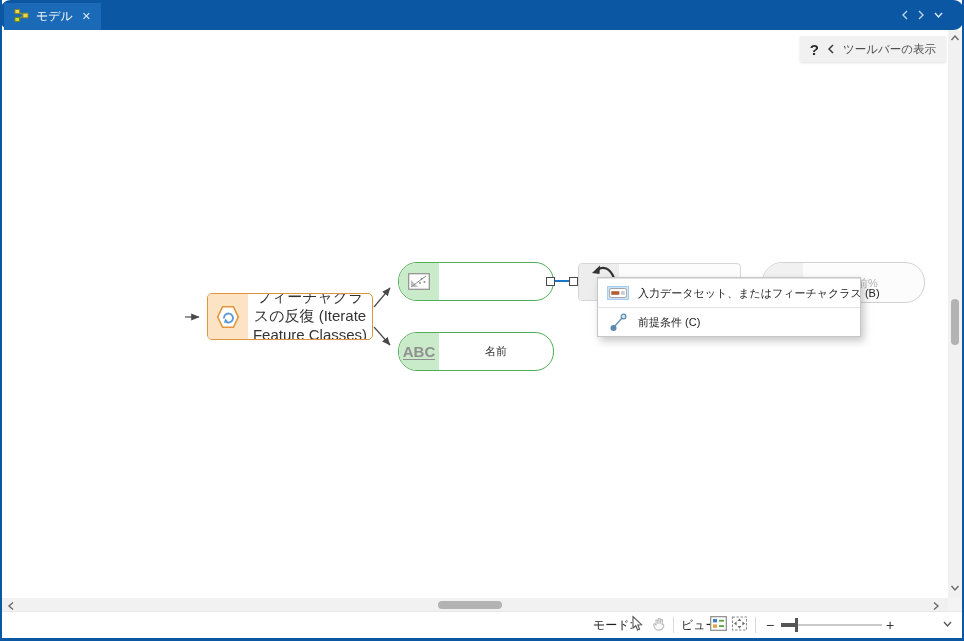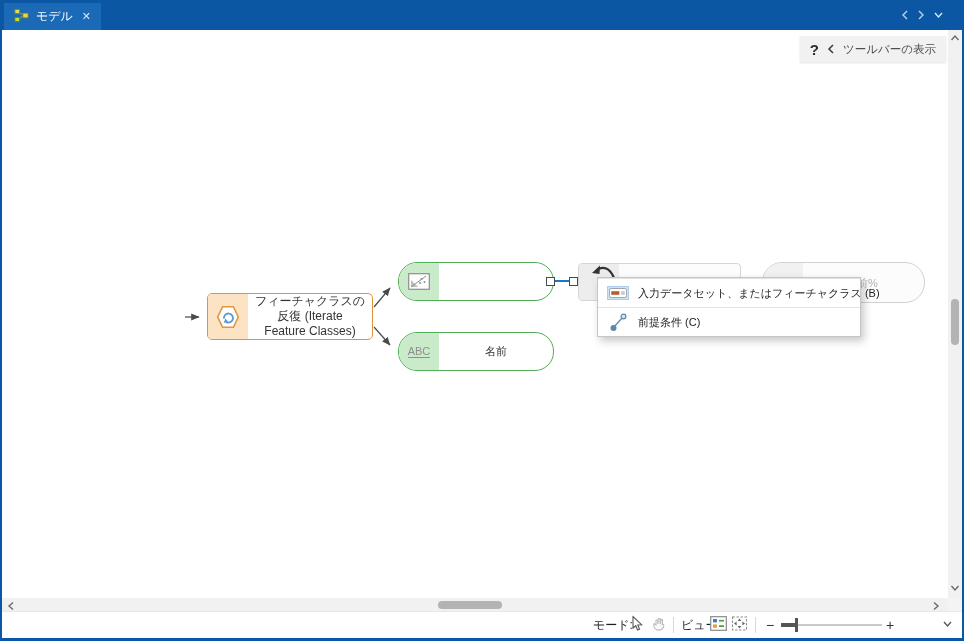--- a/index.html
+++ b/index.html
@@ -4,49 +4,49 @@
 <style>
   html,body{margin:0;padding:0;background:#fff;}
   .window{position:relative;width:964px;height:641px;background:#ffffff;
           font-family:"Liberation Sans",sans-serif;overflow:hidden;}
   
   .edge{position:absolute;background:#0b57a4;z-index:40;}
   .edge-left{left:0;top:0;bottom:0;width:2px;}
   .edge-right{right:0;top:0;bottom:0;width:2px;}
   .edge-bottom{left:0;right:0;bottom:0;height:3px;}
   
-  .tabstrip{position:absolute;left:0;top:0;right:0;height:30px;background:#0b57a4;z-index:41;}
+  .tabstrip{position:absolute;left:0;top:0;right:0;height:30px;background:#0b57a4;z-index:41;border-radius:11px;}
   .tab{position:absolute;left:4px;top:3px;height:27px;background:#1b6ab8;display:flex;
        align-items:center;gap:7px;padding:0 10px;color:#fff;font-size:12px;cursor:default;}
   .tab-close{color:#d9e8f8;font-size:11px;margin-left:2px;}
   .strip-nav{position:absolute;top:9px;display:flex;gap:8px;}
   
   .toolbar-popup{position:absolute;top:36px;right:18px;height:26px;background:#f1f1f1;
        display:flex;align-items:center;gap:8px;padding:0 10px;z-index:25;
        box-shadow:0 1px 2px rgba(0,0,0,0.12);}
   .toolbar-popup .q{font-size:15px;font-weight:bold;color:#2b2b2b;}
   .toolbar-popup .lbl{font-size:11.5px;color:#4a4a4a;}
   
   .node{position:absolute;display:flex;background:#fff;box-sizing:border-box;overflow:hidden;z-index:4;}
   .node .icon-sec{flex:0 0 40px;display:flex;align-items:center;justify-content:center;}
   .node .label-sec{flex:1;display:flex;flex-direction:column;align-items:center;justify-content:center;
        font-size:11px;color:#333;text-align:center;line-height:1.25;padding:0 4px;}
   .n-blue{border:1.6px solid #2d7dbf;border-radius:21px;}
   .n-blue .icon-sec{background:#c5e0f3;}
   .n-orange{border:1.6px solid #e1943e;border-radius:5px;}
   .n-orange .icon-sec{background:#fbe3c4;}
-  .n-orange .label-sec{font-size:12px;}
+  .n-orange .label-sec{font-size:15px;}
   .n-green{border:1.6px solid #4fae57;border-radius:19px;}
   .n-green .icon-sec{background:#c9ebc9;}
   .ghost-tool{border:1.4px solid #d6d6d6;border-radius:4px;background:#fcfcfc;z-index:5;}
   .ghost-tool .icon-sec{background:#ededed;}
   .ghost-pill{border:1.4px solid #d2d2d2;border-radius:20px;background:#fcfcfc;z-index:5;}
   .ghost-pill .icon-sec{background:#f1f1f1;}
   .ghost-label{position:absolute;left:857px;top:276px;font-size:11px;color:#b2b2b2;z-index:6;}
-  .abc{font-size:11px;color:#8f8f8f;border-bottom:1px solid #8f8f8f;line-height:1;}
+  .abc{font-size:15px;color:#8f8f8f;border-bottom:1px solid #8f8f8f;line-height:1;font-weight:bold;}
   
   .handle{position:absolute;width:9px;height:9px;background:#fff;border:1.4px solid #4a4a4a;
           box-sizing:border-box;z-index:8;}
   .connect-cursor{position:absolute;left:591px;top:263px;z-index:9;}
   
   .menu{position:absolute;left:597px;top:277px;width:264px;background:#fff;border:1px solid #c6c6c6;
         box-shadow:3px 4px 8px rgba(0,0,0,0.22);z-index:30;box-sizing:border-box;}
   .menu-item{display:flex;align-items:center;height:28px;padding-left:9px;gap:9px;font-size:11px;
         color:#222;white-space:nowrap;cursor:default;}
   .menu-item .mi-icon{flex:0 0 22px;display:flex;align-items:center;justify-content:center;}

